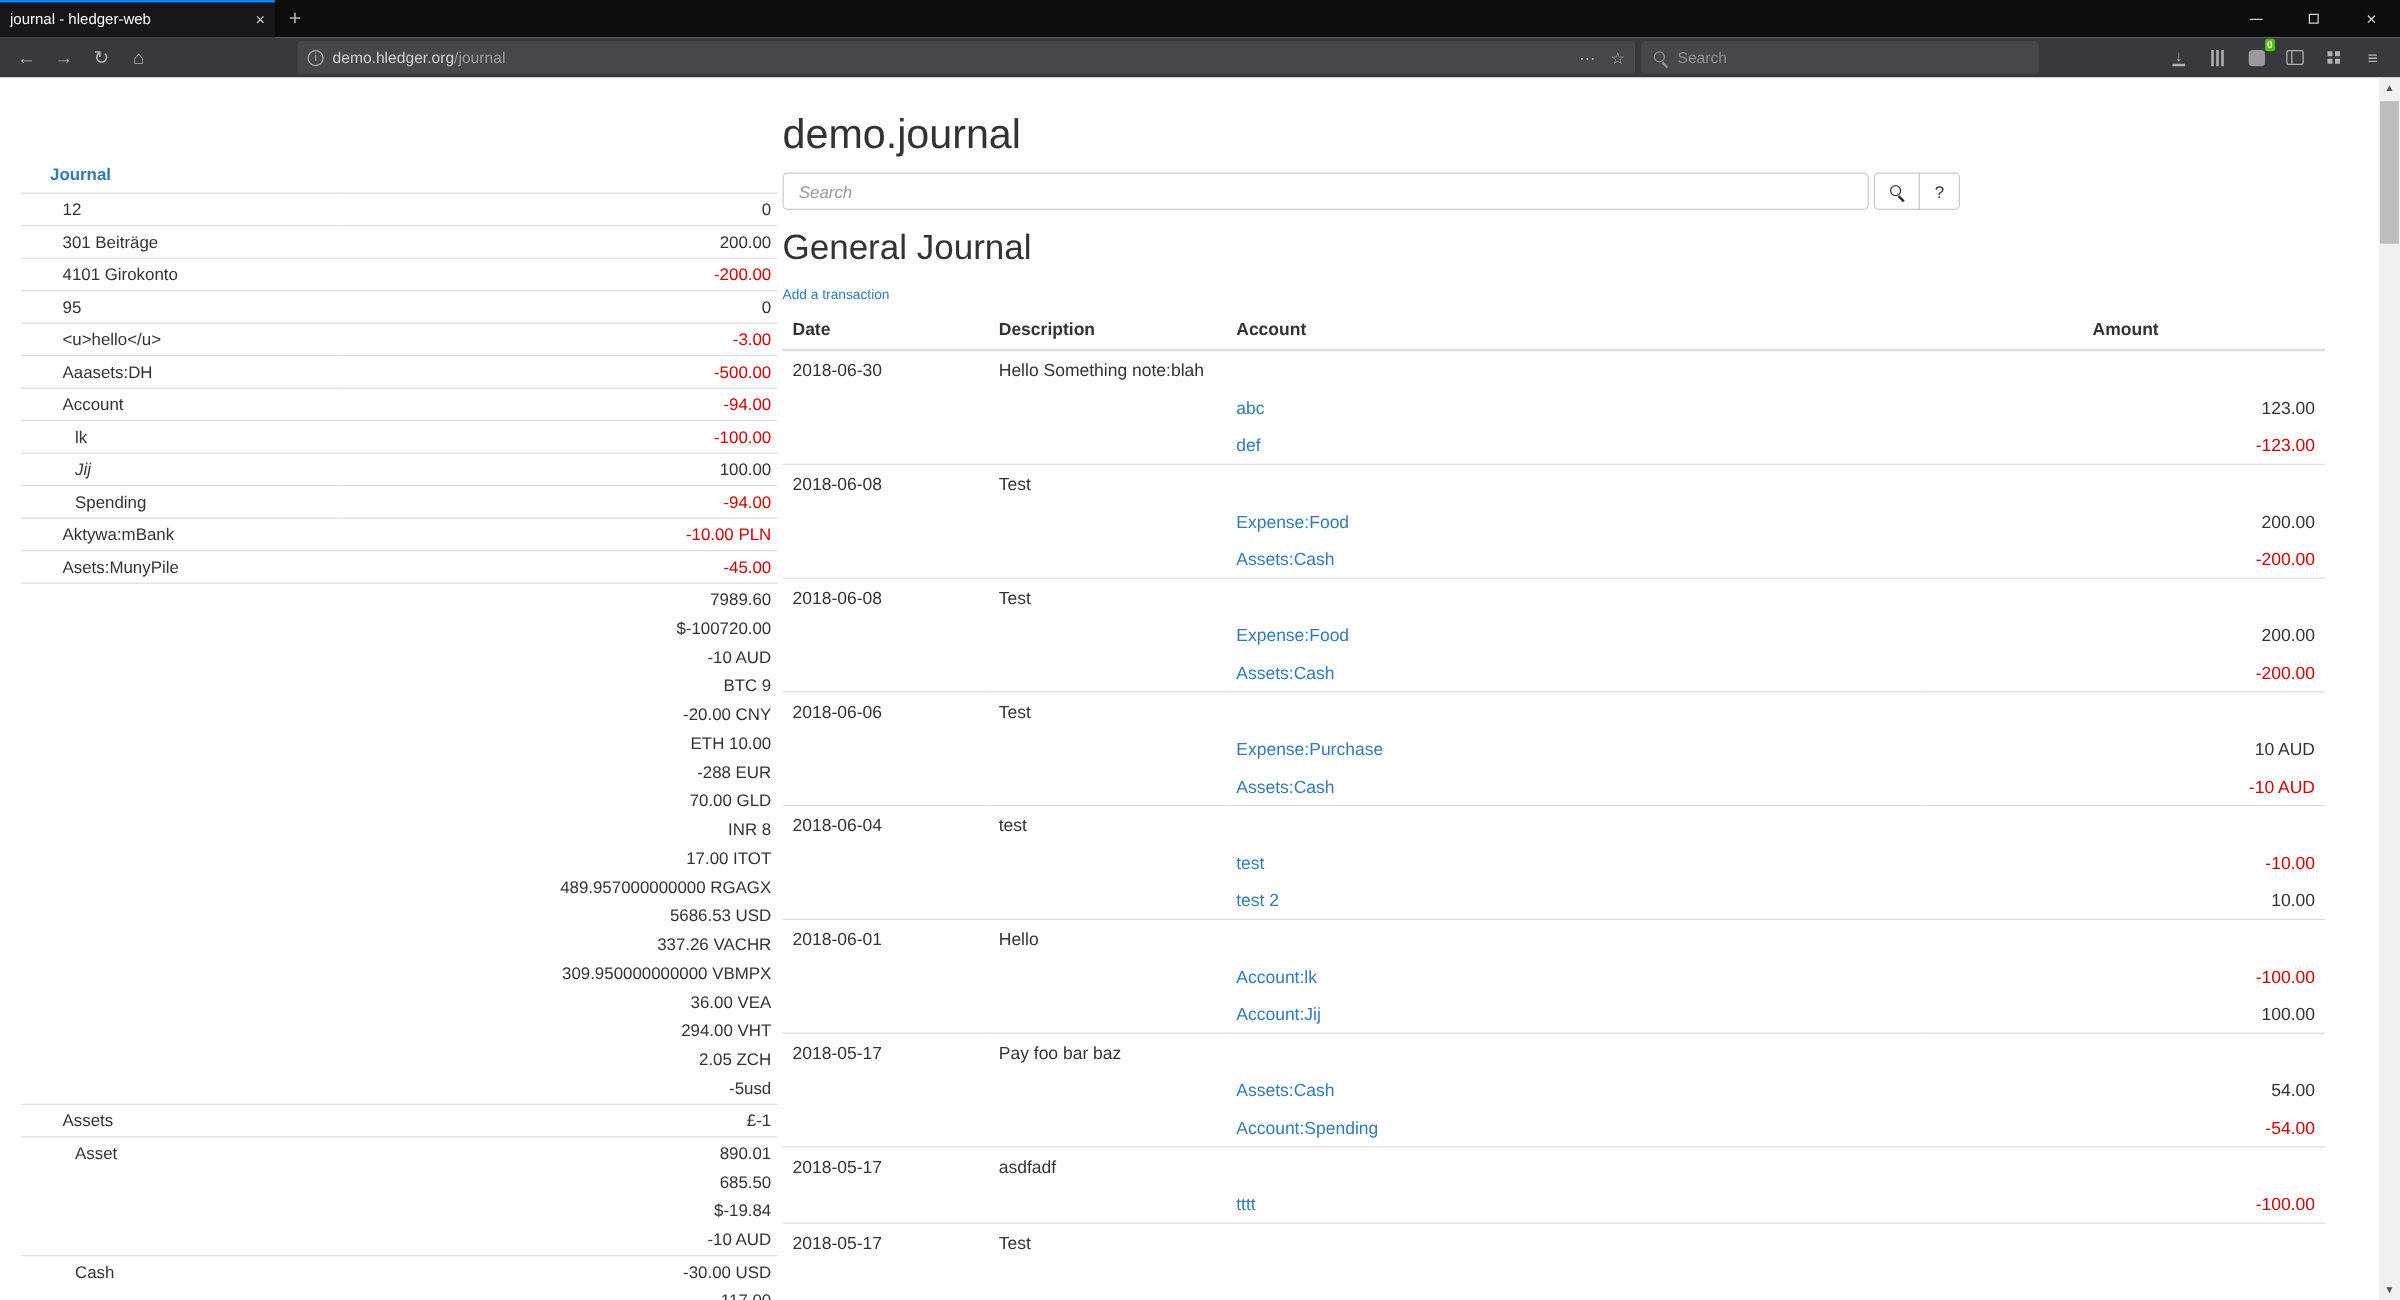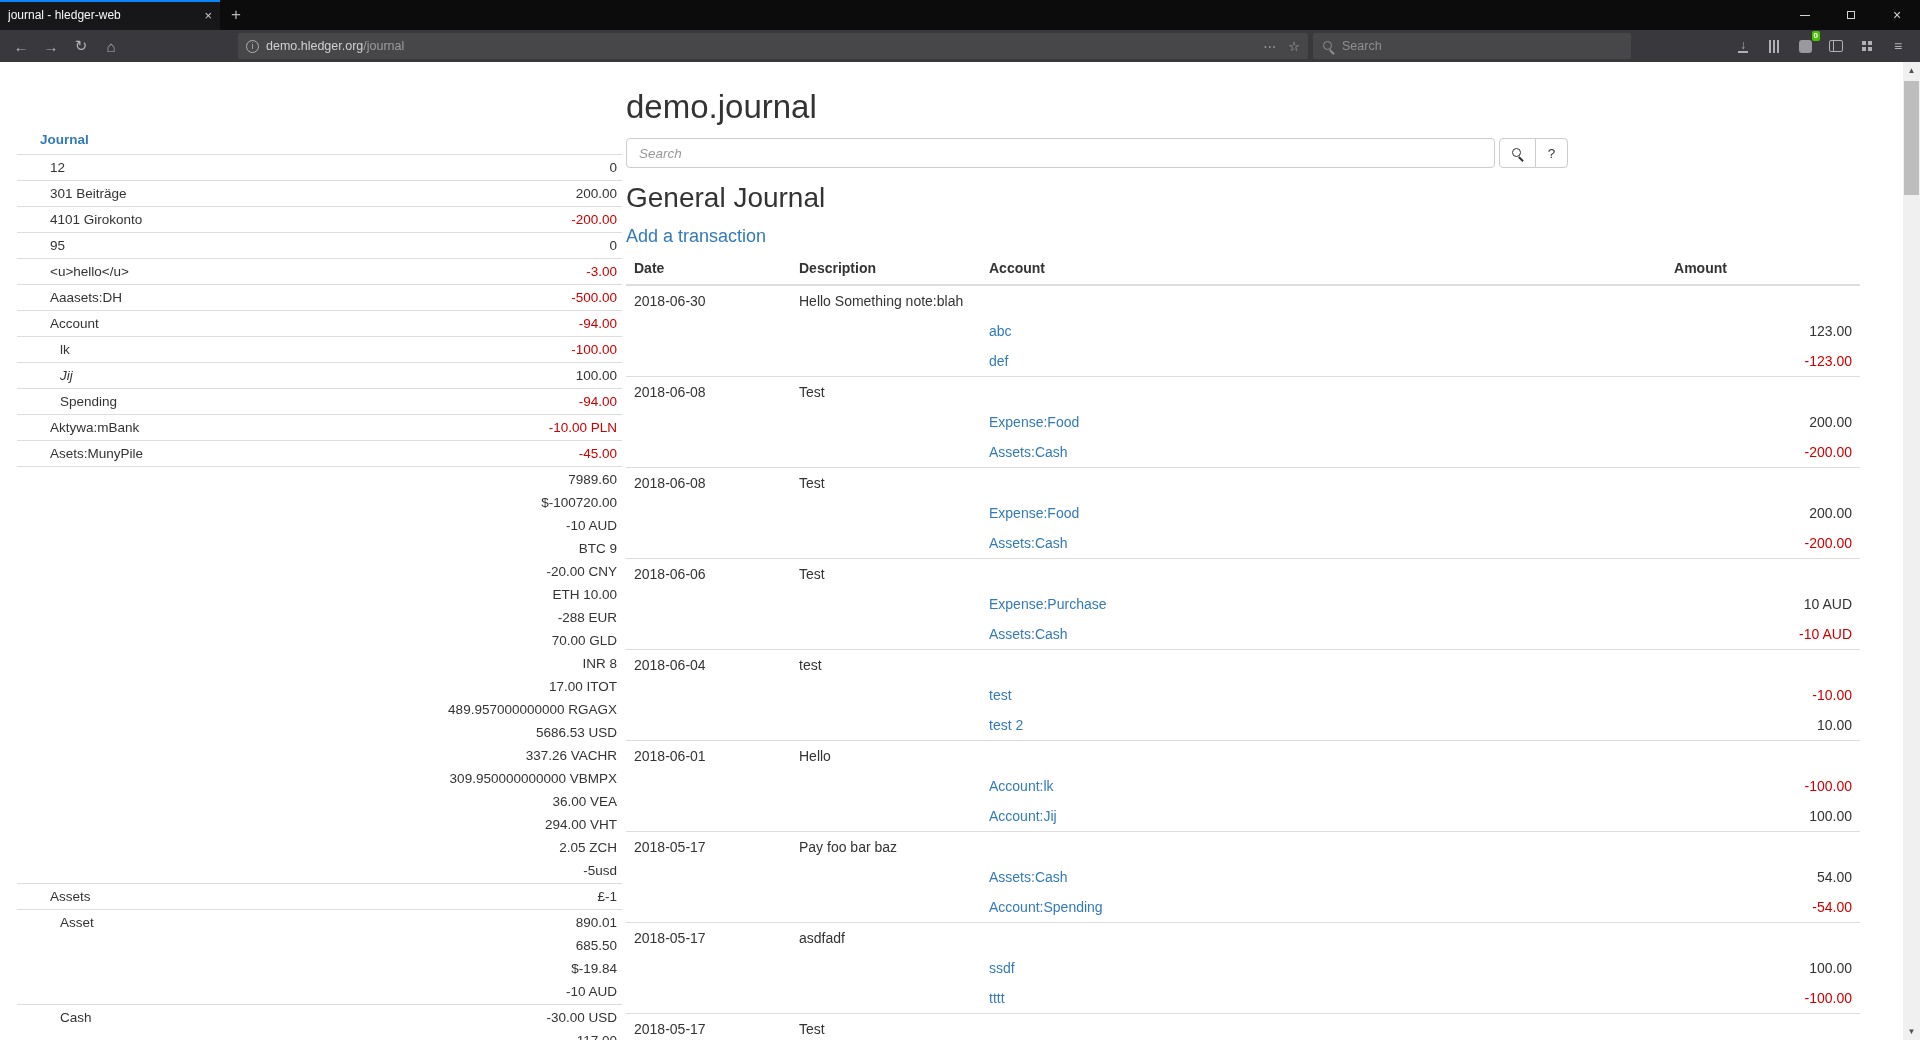--- a/index.html
+++ b/index.html
@@ -69,21 +69,21 @@
 
   .main{position:absolute;left:626px;top:0;width:1234px}
   .main h1{font-size:33px;font-weight:400;color:var(--text);margin:26px 0 12px}
   .search-row{display:flex;align-items:stretch;margin:0 0 14px}
   .search-input{width:869px;height:30px;border:1px solid #ccc;border-radius:4px;padding:0 12px;font-size:13.5px;font-family:inherit;color:#555;outline:none;background:#fff}
   .search-input::placeholder{color:#999;font-style:italic}
   .btn{height:30px;background:#fff;border:1px solid #ccc;display:flex;align-items:center;justify-content:center;cursor:pointer;font-family:inherit;color:var(--text)}
   .btn-search{width:37px;margin-left:4px;border-radius:4px 0 0 4px}
   .btn-help{width:33px;margin-left:-1px;border-radius:0 4px 4px 0;font-size:13.5px}
   .main h2{font-size:28px;font-weight:400;color:var(--text);margin:10px 0 12px}
-  .add-tx{display:inline-block;color:var(--link);font-size:18px;text-decoration:none;margin-bottom:8px;cursor:pointer}
+  .add-tx{display:inline-block;color:var(--link);font-size:11px;text-decoration:none;margin-bottom:8px;cursor:pointer}
   .journal-table{width:100%;border-collapse:collapse;font-size:14px}
   .journal-table th{text-align:left;font-weight:700;color:var(--text);padding:5px 8px 8px;border-bottom:2px solid #ddd}
   .journal-table th.amt-h{text-align:center}
   .journal-table td{padding:5px 8px;line-height:20px;vertical-align:top}
   tr.tx-row td{border-top:1px solid #ddd}
   td.c-amt{text-align:right;white-space:nowrap}
   td.c-amt.neg{color:var(--neg)}
   a.acct{color:var(--link);text-decoration:none;cursor:pointer}
 
   .scrollbar{position:absolute;top:0;right:0;bottom:0;width:17px;background:#f0f0f0}
@@ -436,26 +436,20 @@
           </tr>
           <tr class="tx-row">
             <td class="c-date">2018-05-17</td>
             <td class="c-desc">asdfadf</td>
             <td class="c-acct"></td>
             <td class="c-amt"></td>
           </tr>
           <tr class="posting-row">
             <td class="c-date"></td>
             <td class="c-desc"></td>
-            <td class="c-acct"><a class="acct">ssdf</a></td>
-            <td class="c-amt">100.00</td>
-          </tr>
-          <tr class="posting-row">
-            <td class="c-date"></td>
-            <td class="c-desc"></td>
             <td class="c-acct"><a class="acct">tttt</a></td>
             <td class="c-amt neg">-100.00</td>
           </tr>
           <tr class="tx-row">
             <td class="c-date">2018-05-17</td>
             <td class="c-desc">Test</td>
             <td class="c-acct"></td>
             <td class="c-amt"></td>
           </tr>
         </tbody>

